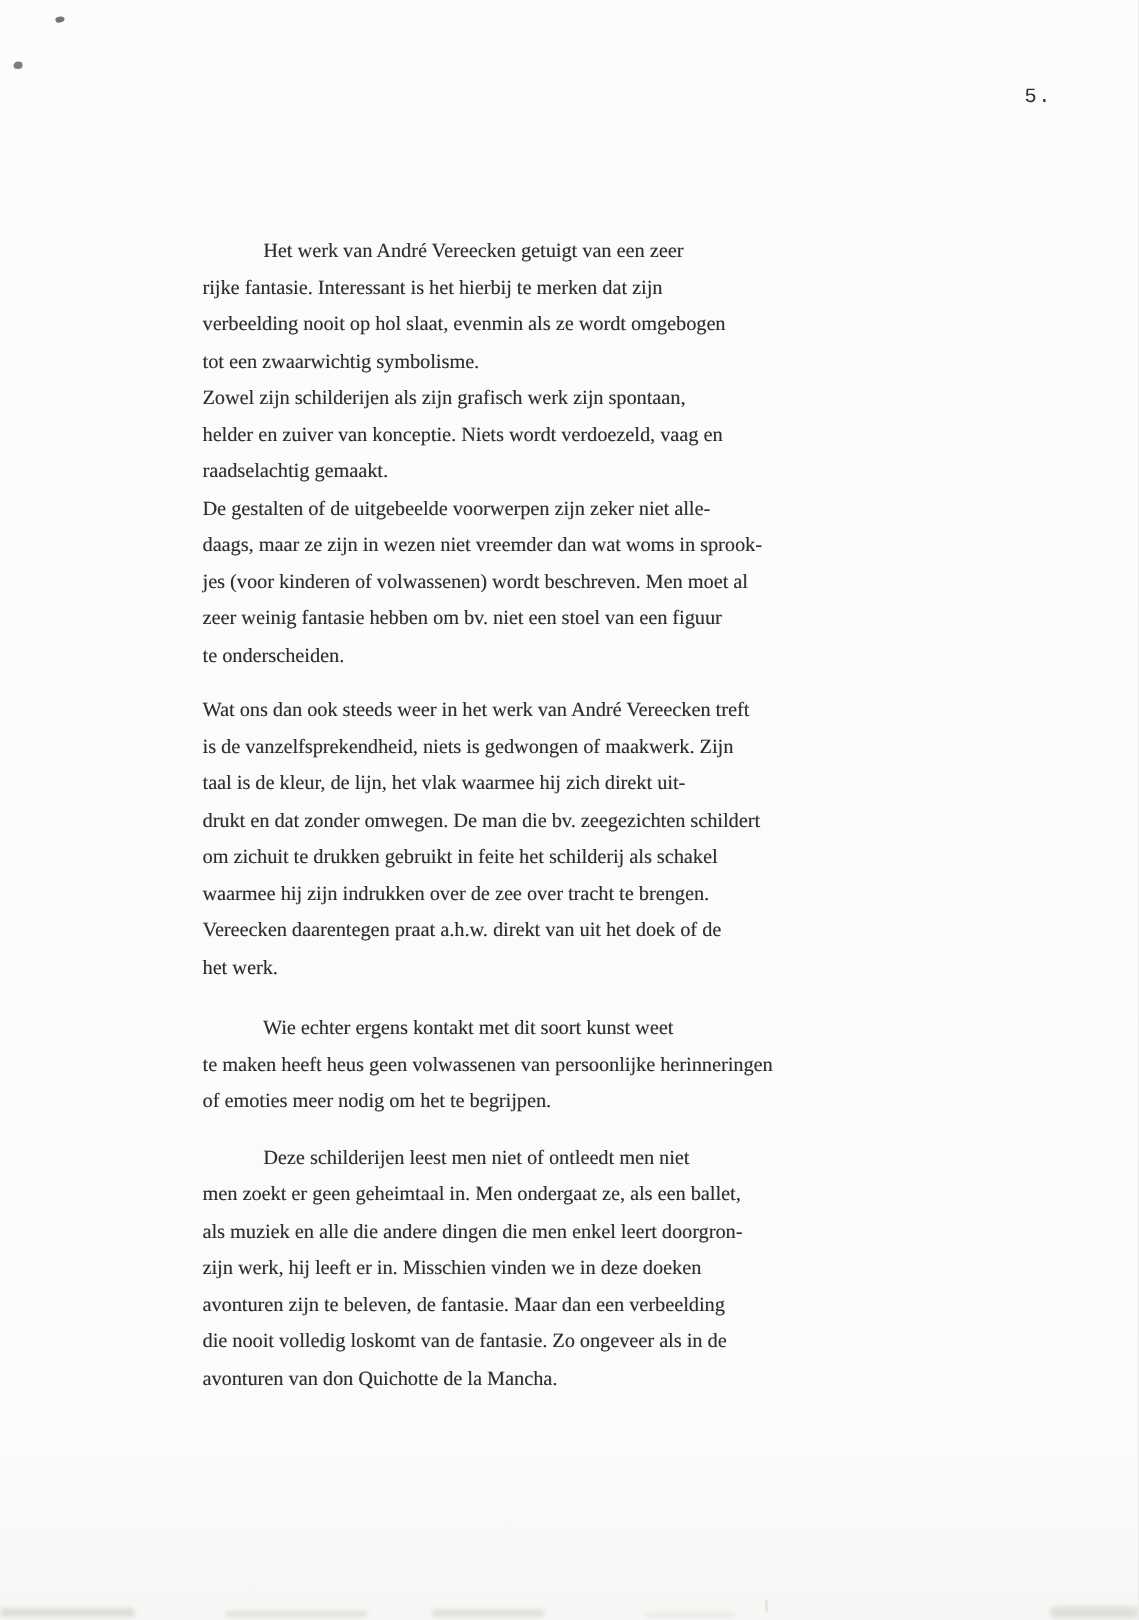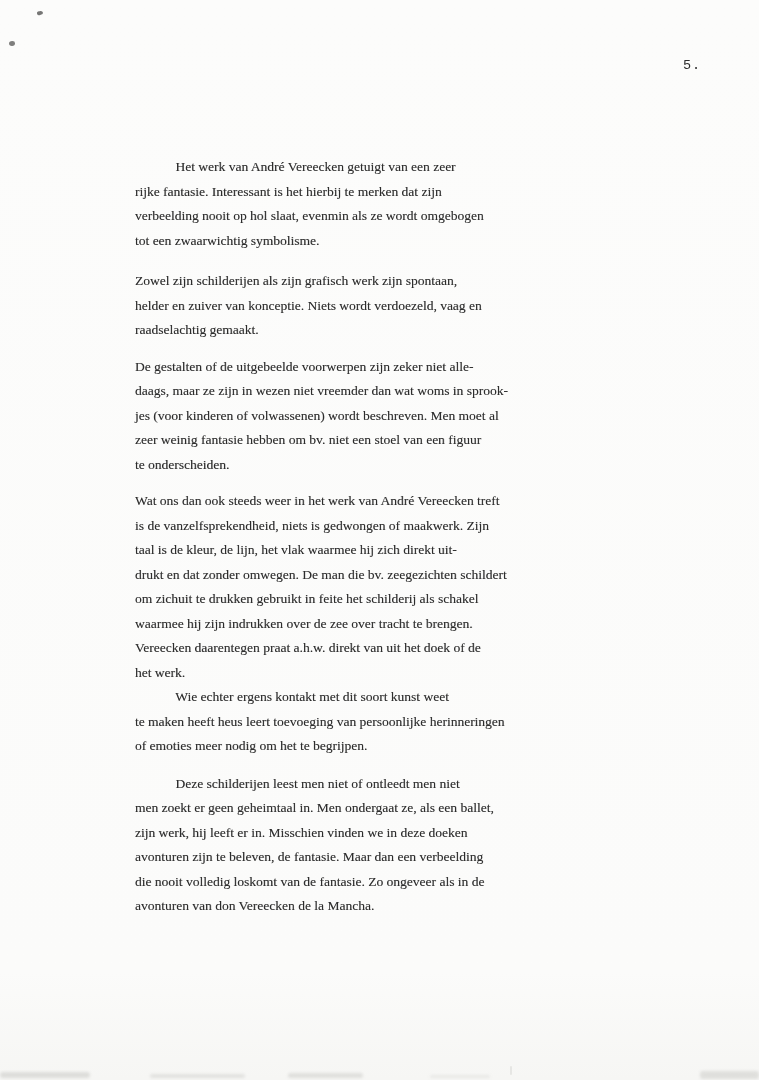--- a/index.html
+++ b/index.html
@@ -70,54 +70,55 @@
 
   <div class="page-number">5.</div>
 
   <div class="text-body">
       <div class="paragraph" style="margin-top: 0px;">
         <div class="text-line">            Het werk van André Vereecken getuigt van een zeer</div>
         <div class="text-line">rijke fantasie. Interessant is het hierbij te merken dat zijn</div>
         <div class="text-line">verbeelding nooit op hol slaat, evenmin als ze wordt omgebogen</div>
         <div class="text-line">tot een zwaarwichtig symbolisme.</div>
       </div>
-      <div class="paragraph" style="margin-top: 16px;">
+      <div class="paragraph" style="margin-top: 0px;">
         <div class="text-line">Zowel zijn schilderijen als zijn grafisch werk zijn spontaan,</div>
         <div class="text-line">helder en zuiver van konceptie. Niets wordt verdoezeld, vaag en</div>
         <div class="text-line">raadselachtig gemaakt.</div>
       </div>
-      <div class="paragraph" style="margin-top: 12px;">
+      <div class="paragraph" style="margin-top: 0px;">
         <div class="text-line">De gestalten of de uitgebeelde voorwerpen zijn zeker niet alle-</div>
         <div class="text-line">daags, maar ze zijn in wezen niet vreemder dan wat woms in sprook-</div>
         <div class="text-line">jes (voor kinderen of volwassenen) wordt beschreven. Men moet al</div>
         <div class="text-line">zeer weinig fantasie hebben om bv. niet een stoel van een figuur</div>
         <div class="text-line">te onderscheiden.</div>
       </div>
       <div class="paragraph" style="margin-top: 12px;">
         <div class="text-line">Wat ons dan ook steeds weer in het werk van André Vereecken treft</div>
         <div class="text-line">is de vanzelfsprekendheid, niets is gedwongen of maakwerk. Zijn</div>
         <div class="text-line">taal is de kleur, de lijn, het vlak waarmee hij zich direkt uit-</div>
         <div class="text-line">drukt en dat zonder omwegen. De man die bv. zeegezichten schildert</div>
         <div class="text-line">om zichuit te drukken gebruikt in feite het schilderij als schakel</div>
         <div class="text-line">waarmee hij zijn indrukken over de zee over tracht te brengen.</div>
         <div class="text-line">Vereecken daarentegen praat a.h.w. direkt van uit het doek of de</div>
         <div class="text-line">het werk.</div>
       </div>
-      <div class="paragraph" style="">
+      <div class="paragraph" style="margin-top: 16px;">
         <div class="text-line">            Wie echter ergens kontakt met dit soort kunst weet</div>
-        <div class="text-line">te maken heeft heus leert toevoeging van persoonlijke herinneringen</div>
+        <div class="text-line">te maken heeft heus geen volwassenen van persoonlijke herinneringen</div>
         <div class="text-line">of emoties meer nodig om het te begrijpen.</div>
       </div>
       <div class="paragraph" style="margin-top: 13px;">
         <div class="text-line">            Deze schilderijen leest men niet of ontleedt men niet</div>
         <div class="text-line">men zoekt er geen geheimtaal in. Men ondergaat ze, als een ballet,</div>
+        <div class="text-line">als muziek en alle die andere dingen die men enkel leert doorgron-</div>
         <div class="text-line">zijn werk, hij leeft er in. Misschien vinden we in deze doeken</div>
         <div class="text-line">avonturen zijn te beleven, de fantasie. Maar dan een verbeelding</div>
         <div class="text-line">die nooit volledig loskomt van de fantasie. Zo ongeveer als in de</div>
-        <div class="text-line">avonturen van don Vereecken de la Mancha.</div>
+        <div class="text-line">avonturen van don Quichotte de la Mancha.</div>
       </div>
     </div>
 
   <span class="smudge smudge-1"></span>
   <span class="smudge smudge-2"></span>
   <span class="smudge smudge-3"></span>
   <span class="smudge smudge-4"></span>
   <span class="smudge smudge-5"></span>
   <span class="smudge smudge-6"></span>
 </div>

